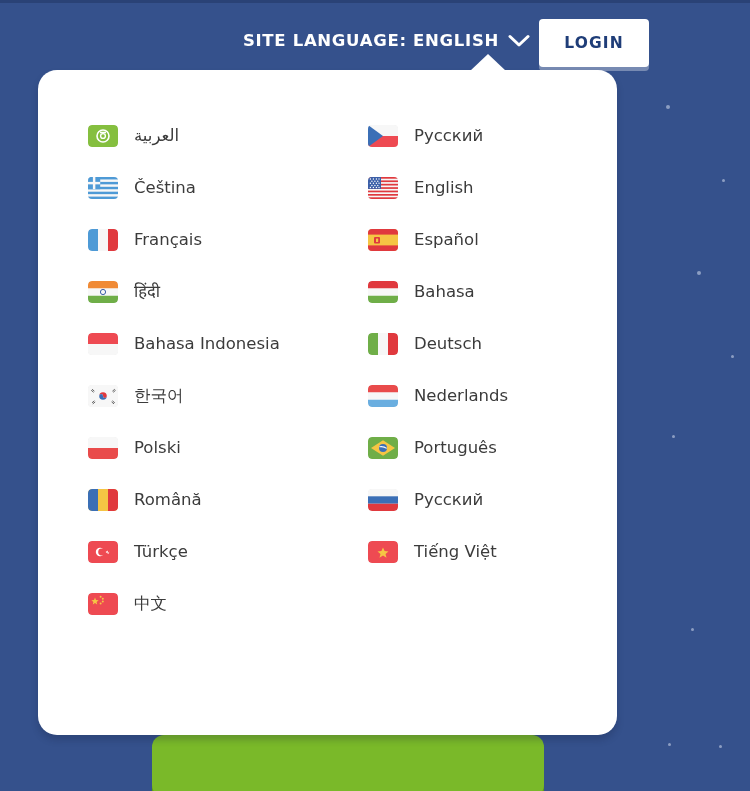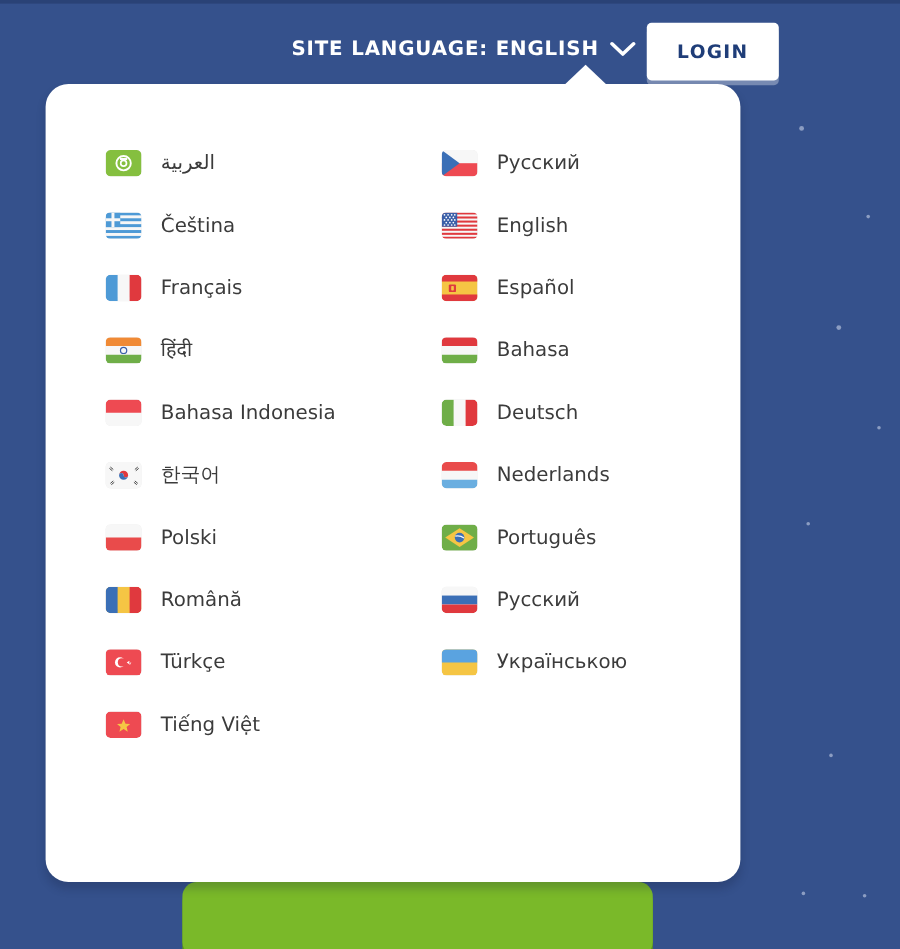--- a/index.html
+++ b/index.html
@@ -377,27 +377,33 @@
         <span class="flag"><svg viewBox="0 0 30 22">
             <rect width="30" height="22" rx="4" fill="#ee4a52"></rect>
             <circle cx="12" cy="11" r="4.2" fill="#fff"></circle>
             <circle cx="13.6" cy="11" r="3.4" fill="#ee4a52"></circle>
             <path d="M17.6 11 19.9 9.6 19.6 12.3 21.5 10.4 20.4 12.9Z" fill="#fff"></path>
           </svg></span>
         <span class="lang-label">Türkçe</span>
       </div>
       <div class="language-item">
         <span class="flag"><svg viewBox="0 0 30 22">
-            <rect width="30" height="22" rx="4" fill="#f5c544"></rect>
-            <path d="M4 0h22a4 4 0 0 1 4 4v7H0V4a4 4 0 0 1 4-4Z" fill="#5aa3e0"></path>
-          </svg></span>
-        <span class="lang-label">Українською</span>
-      </div>
-      <div class="language-item">
-        <span class="flag"><svg viewBox="0 0 30 22">
             <rect width="30" height="22" rx="4" fill="#ee4a52"></rect>
             <path d="M15 6.4 16.6 10.1 20.5 10.4 17.5 12.9 18.5 16.7 15 14.6 11.5 16.7 12.5 12.9 9.5 10.4 13.4 10.1Z" fill="#f5c544"></path>
           </svg></span>
         <span class="lang-label">Tiếng Việt</span>
+      </div>
+      <div class="language-item">
+        <span class="flag"><svg viewBox="0 0 30 22">
+            <rect width="30" height="22" rx="4" fill="#ee4a52"></rect>
+            <path d="M7 4.6 8 7 10.6 7.2 8.6 8.9 9.2 11.4 7 10 4.8 11.4 5.4 8.9 3.4 7.2 6 7Z" fill="#f5c544"></path>
+            <g fill="#f5c544">
+              <circle cx="12.6" cy="3.7" r="1"></circle>
+              <circle cx="14.8" cy="5.7" r="1"></circle>
+              <circle cx="14.8" cy="8.5" r="1"></circle>
+              <circle cx="12.6" cy="10.4" r="1"></circle>
+            </g>
+          </svg></span>
+        <span class="lang-label">中文</span>
       </div>
       <div style="height: 52px;"></div>
     </div>
 </div>
 
 </body></html>

